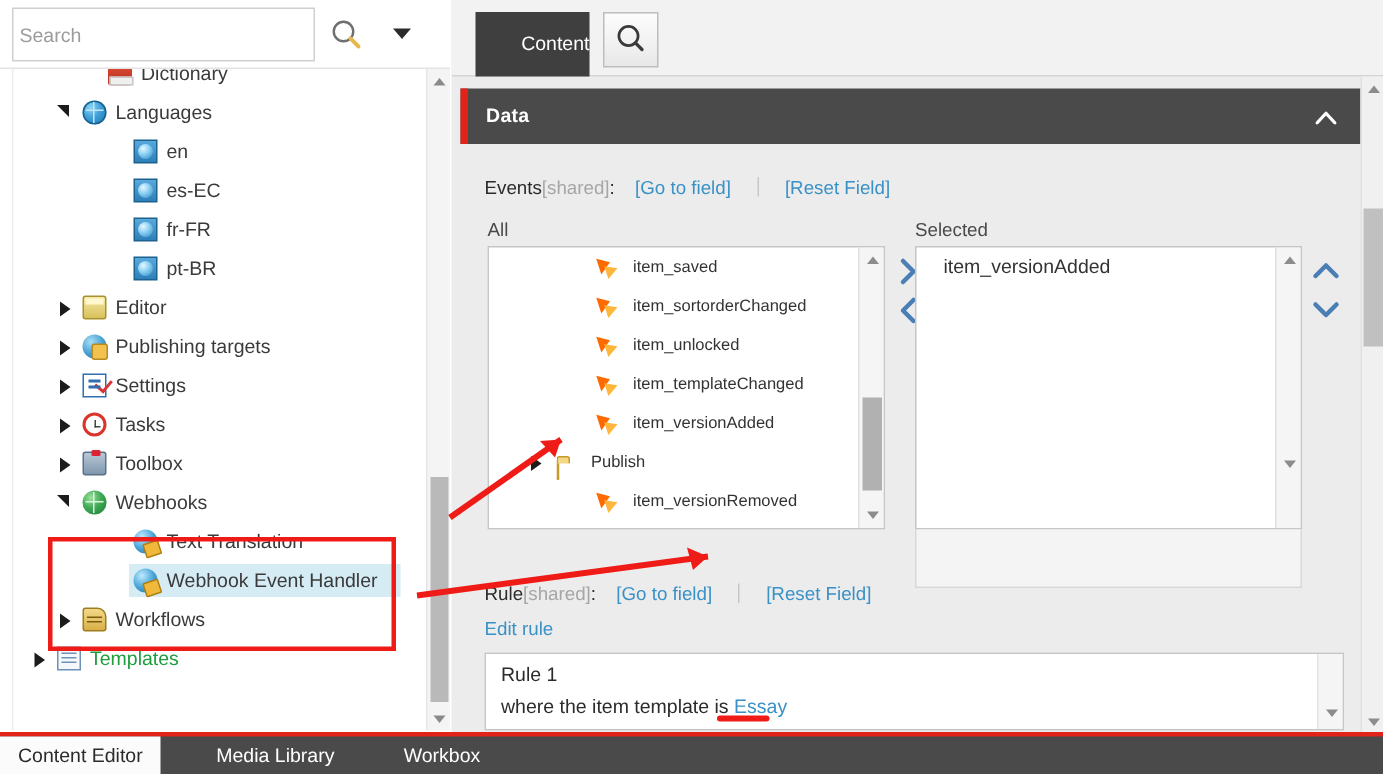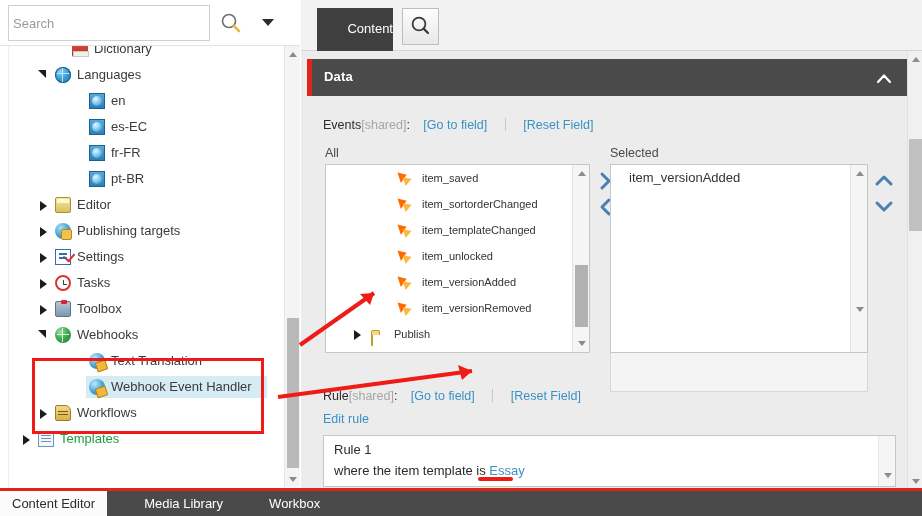--- a/index.html
+++ b/index.html
@@ -447,38 +447,38 @@
             <div class="lb-row">
               <span class="lb-ic"><span class="ic-bolt"></span></span>
               <span class="lb-tx">item_saved</span>
             </div>
             <div class="lb-row">
               <span class="lb-ic"><span class="ic-bolt"></span></span>
               <span class="lb-tx">item_sortorderChanged</span>
             </div>
             <div class="lb-row">
               <span class="lb-ic"><span class="ic-bolt"></span></span>
-              <span class="lb-tx">item_templateChanged</span>
+              <span class="lb-tx">item_unlocked</span>
             </div>
             <div class="lb-row">
               <span class="lb-ic"><span class="ic-bolt"></span></span>
-              <span class="lb-tx">item_unlocked</span>
+              <span class="lb-tx">item_templateChanged</span>
             </div>
             <div class="lb-row">
               <span class="lb-ic"><span class="ic-bolt"></span></span>
               <span class="lb-tx">item_versionAdded</span>
-            </div>
-            <div class="lb-row">
-              <span class="lb-ic"><span class="ic-bolt"></span></span>
-              <span class="lb-tx">item_versionRemoved</span>
             </div>
             <div class="lb-row folder">
               <span class="lb-exp"></span>
               <span class="lb-ic"><span class="ic-folder"></span></span>
               <span class="lb-tx">Publish</span>
+            </div>
+            <div class="lb-row">
+              <span class="lb-ic"><span class="ic-bolt"></span></span>
+              <span class="lb-tx">item_versionRemoved</span>
             </div>
           </div>
         <div class="lb-sb">
           <div class="a-up">
               <div class="tri-u"></div>
             </div>
           <div class="thumb" style="top:100px;height:62px;"></div>
           <div class="a-dn">
               <div class="tri-d"></div>
             </div>

